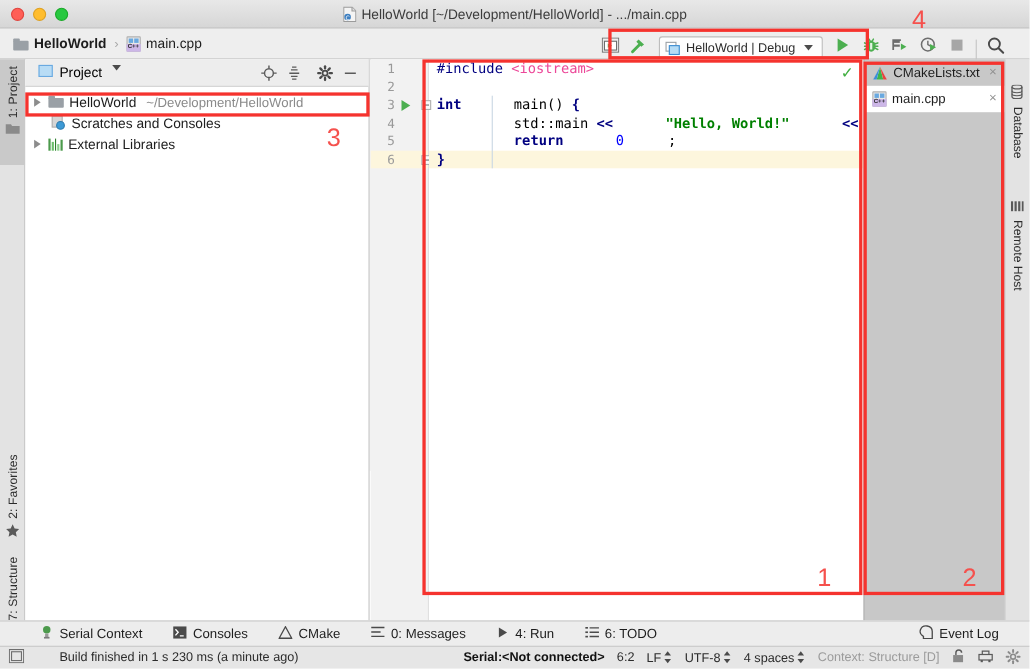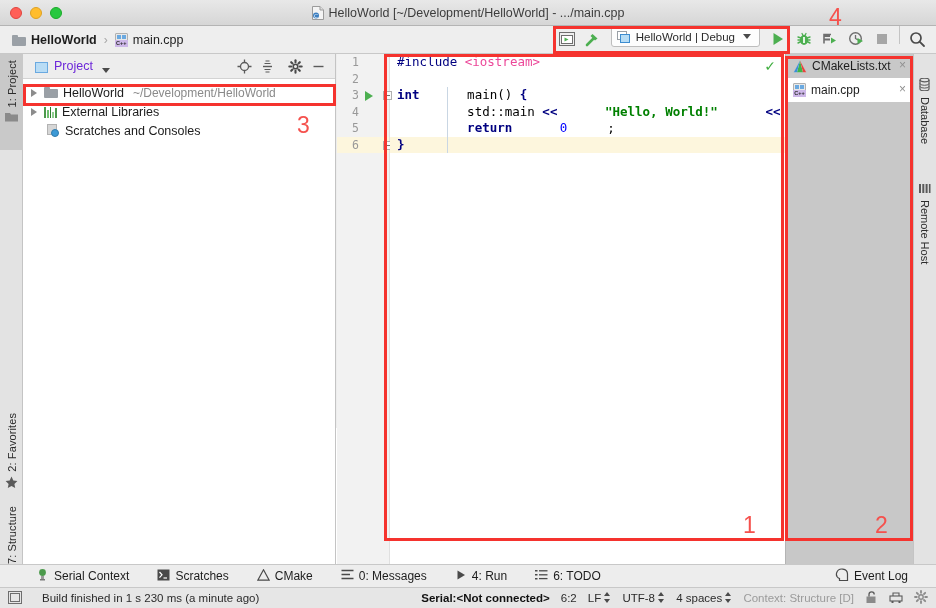--- a/index.html
+++ b/index.html
@@ -83,22 +83,22 @@
   .cpp-ico .pg { position:absolute; left:0; top:0; width:13px; height:14px;
     background:#e8e8e8; border:1px solid #b0b0b0; box-sizing:border-box; border-radius:1px;}
   .cpp-ico .b1 { position:absolute; left:2px; top:2px; width:4px; height:4px; background:#6aa9e0;}
   .cpp-ico .b2 { position:absolute; left:7px; top:2px; width:4px; height:4px; background:#6aa9e0;}
   .cpp-ico .lbl { position:absolute; left:0; bottom:0; width:13px; height:7px;
     background:#cdb7e8; color:#2b2b2b; font-size:5.5px; line-height:7px; text-align:center;
     font-family:"Liberation Sans", sans-serif; font-weight:bold;}
 
   
   .toolbar-right {
-    position: absolute; right: 0; top: 0; height: 28px;
-    display: flex; align-items: flex-start; gap: 0px;
+    position: absolute; right: 12px; top: 0; height: 28px;
+    display: flex; align-items: flex-end; gap: 0px;
   }
   .tb-btn {
     width: 26px; height: 26px;
     display: flex; align-items: center; justify-content: center;
     cursor: default;
   }
   .run-config {
     display: flex; align-items: center; gap: 6px;
     height: 19px; padding: 0 8px 0 5px;
     background: #fdfdfd; border: 1px solid #bdbdbd; border-radius: 3px;
@@ -163,22 +163,22 @@
     box-sizing: border-box;
   }
   .proj-header {
     position: relative;
     height: 25px; background: #ededed;
     border-bottom: 1px solid #d3d3d3;
     display: flex; align-items: center;
     box-sizing: border-box;
   }
   .proj-title {
-    display:flex; align-items:flex-end; gap:6px;
-    margin-left: 12px; font-size: 12.5px; color:#6d28d9;
+    display:flex; align-items:flex-start; gap:6px;
+    margin-left: 12px; font-size: 12.5px; color:#000000;
   }
   .proj-sq { width:13px;height:11px;background:#b8dcf5;border:1px solid #6aa9e0; box-sizing:border-box;}
   .proj-caret { width:0;height:0;border-left:4px solid transparent;border-right:4px solid transparent;
     border-top:5px solid #4a4a4a; margin-left:3px;}
   .proj-actions {
     position:absolute; right:6px; top:0; height:25px;
     display:flex; align-items:center; gap:2px;
   }
   .proj-actions .pa { width:21px;height:21px;display:flex;align-items:center;justify-content:center; }
 
@@ -282,21 +282,21 @@
 
   
   .statusbar {
     position:absolute; left:0; top:587px;
     width:936px; height:21px;
     background:#e6e6e6; border-top:1px solid #c8c8c8;
     box-sizing:border-box;
     display:flex; align-items:center;
     font-size:11.5px; color:#2b2b2b;
   }
-  .sb-left { display:flex; align-items:center; gap:12px; margin-left: 8px; }
+  .sb-left { display:flex; align-items:center; gap:24px; margin-left: 8px; }
   .sb-msg { color:#2b2b2b; }
   .sb-right { position:absolute; right:8px; display:flex; align-items:center; gap:11px; }
   .sb-serial { font-weight:bold; color:#111; }
   .sb-muted { color:#9b9b9b; }
   .updown {
     display:inline-block; width:7px; height:11px; position:relative; vertical-align:-1px;
   }
   .updown:before{content:"";position:absolute;left:0;top:0;border-left:3.5px solid transparent;
     border-right:3.5px solid transparent;border-bottom:4px solid #4a4a4a;}
   .updown:after{content:"";position:absolute;left:0;bottom:0;border-left:3.5px solid transparent;
@@ -539,39 +539,39 @@
     <div class="tree">
 
       <div class="trow">
         <span class="arrow"></span>
         <span class="folder-ico"></span>
         <span class="tlabel">HelloWorld</span>
         <span class="tpath">~/Development/HelloWorld</span>
       </div>
 
       <div class="trow">
+        <span class="arrow blank"></span>
+        <span class="scratch-ico">
+          <span class="p"></span>
+            <span class="c"></span>
+        </span>
+        <span class="tlabel">Scratches and Consoles</span>
+      </div>
+
+      <div class="trow">
         <span class="arrow"></span>
         <span class="lib-ico">
           <i style="height:11px;background:#4c9a4c;"></i>
           <i style="height:8px;background:#6fbf6f;"></i>
           <i style="height:11px;background:#2f7f2f;"></i>
           <i style="height:6px;background:#8fcf8f;"></i>
           <i style="height:10px;background:#4c9a4c;"></i>
         </span>
         <span class="tlabel">External Libraries</span>
       </div>
-
-      <div class="trow">
-        <span class="arrow blank"></span>
-        <span class="scratch-ico">
-          <span class="p"></span>
-            <span class="c"></span>
-        </span>
-        <span class="tlabel">Scratches and Consoles</span>
-      </div>
     </div>
   </div>
 
   <div class="editor">
     <div class="gutter">
       <div class="gline">
         <span class="num">1</span>
       </div>
       <div class="gline">
         <span class="num">2</span>
@@ -643,21 +643,21 @@
       <span>Serial Context</span>
     </div>
     <div class="bb-item" style="margin-left:28px;">
       <span>
         <svg width="13" height="12" viewBox="0 0 13 12">
           <rect x="0.5" y="0.5" width="12" height="11" fill="#4a4a4a"></rect>
           <path d="M2.5 3 L5 5.8 L2.5 8.6" stroke="#ffffff" stroke-width="1.2" fill="none"></path>
           <path d="M6.5 9 H10" stroke="#ffffff" stroke-width="1.2"></path>
         </svg>
       </span>
-      <span>Scratches</span>
+      <span>Consoles</span>
     </div>
     <div class="bb-item" style="margin-left:28px;">
       <span>
         <svg width="13" height="12" viewBox="0 0 13 12">
           <path d="M6.5 0.8 L12.2 11.2 H0.8 Z" fill="none" stroke="#4a4a4a" stroke-width="1.2"></path>
         </svg>
       </span>
       <span>CMake</span>
     </div>
     <div class="bb-item" style="margin-left:28px;">

